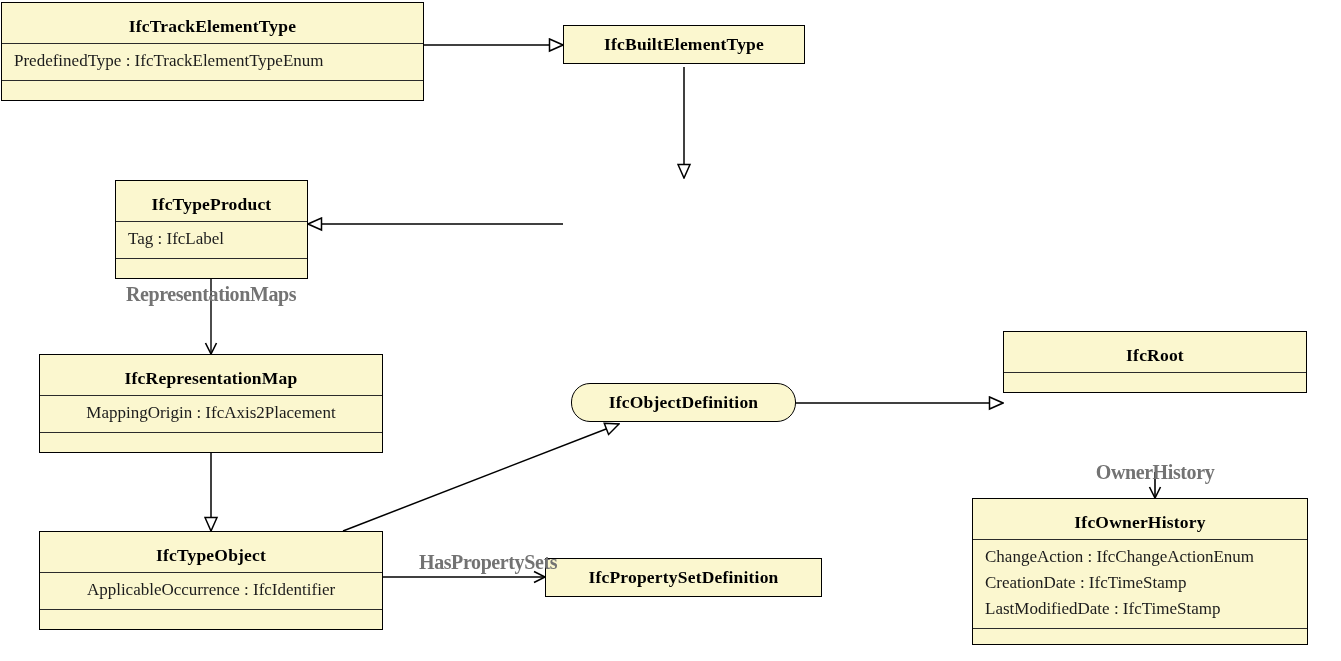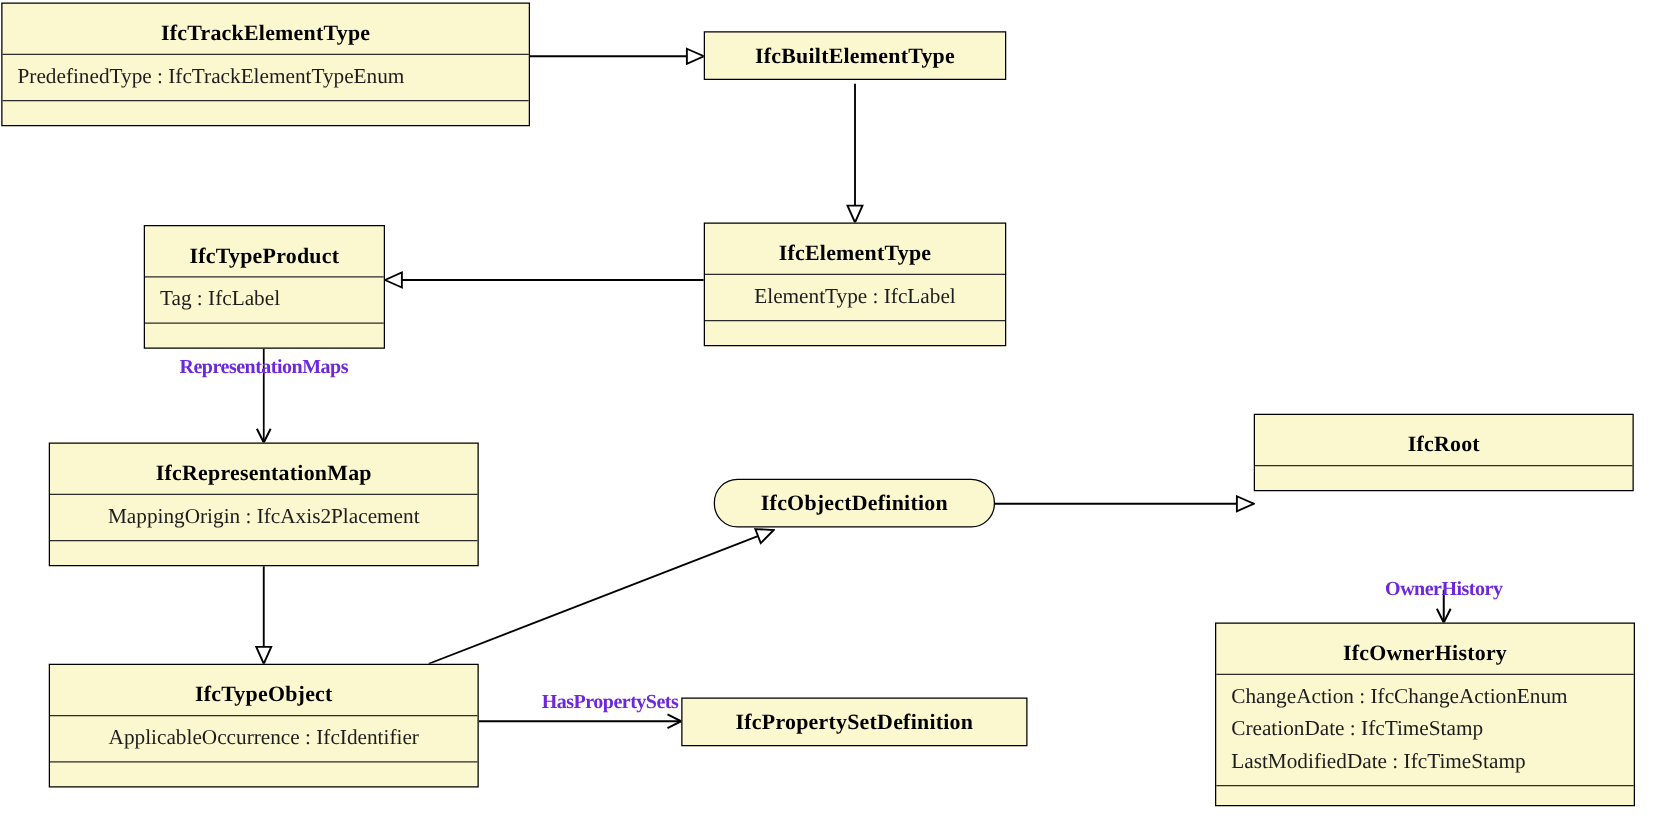--- a/index.html
+++ b/index.html
@@ -34,23 +34,23 @@
     font-size:17px;
     color:#1c1c1c;
   }
   .node .attr-line{line-height:26px;white-space:nowrap;}
   .node .empty{height:19px;}
   .node.single .title{padding:8px 20px;}
   .rel-label{
     position:absolute;
     transform:translate(-50%,-50%);
     font-weight:bold;
-    font-size:16px;
+    font-size:20px;
     letter-spacing:-0.4px;
-    color:#6d28d9;
+    color:#737373;
     z-index:3;
     white-space:nowrap;
   }
 </style>
 </head>
 <body>
 
 <div id="canvas">
 
   <svg id="wires" viewBox="0 0 1341 661">
@@ -86,27 +86,20 @@
   </div>
 
   <div class="node multi" style="left:115px;top:180px;width:193px;">
     <div class="title">IfcTypeProduct</div>
     <div class="attrs">
       <div class="attr-line">Tag : IfcLabel</div>
     </div>
     <div class="empty"></div>
   </div>
 
-  <div class="node multi" style="left:563px;top:178px;width:242px;">
-    <div class="title">IfcElementType</div>
-    <div class="attrs" style="text-align:center;">
-      <div class="attr-line">ElementType : IfcLabel</div>
-    </div>
-    <div class="empty"></div>
-  </div>
 
   <div class="node multi" style="left:39px;top:354px;width:344px;">
     <div class="title">IfcRepresentationMap</div>
     <div class="attrs" style="text-align:center;">
       <div class="attr-line">MappingOrigin : IfcAxis2Placement</div>
     </div>
     <div class="empty"></div>
   </div>
 
   <div class="node single" style="left:571px;top:383px;width:225px;border-radius:19px;">

